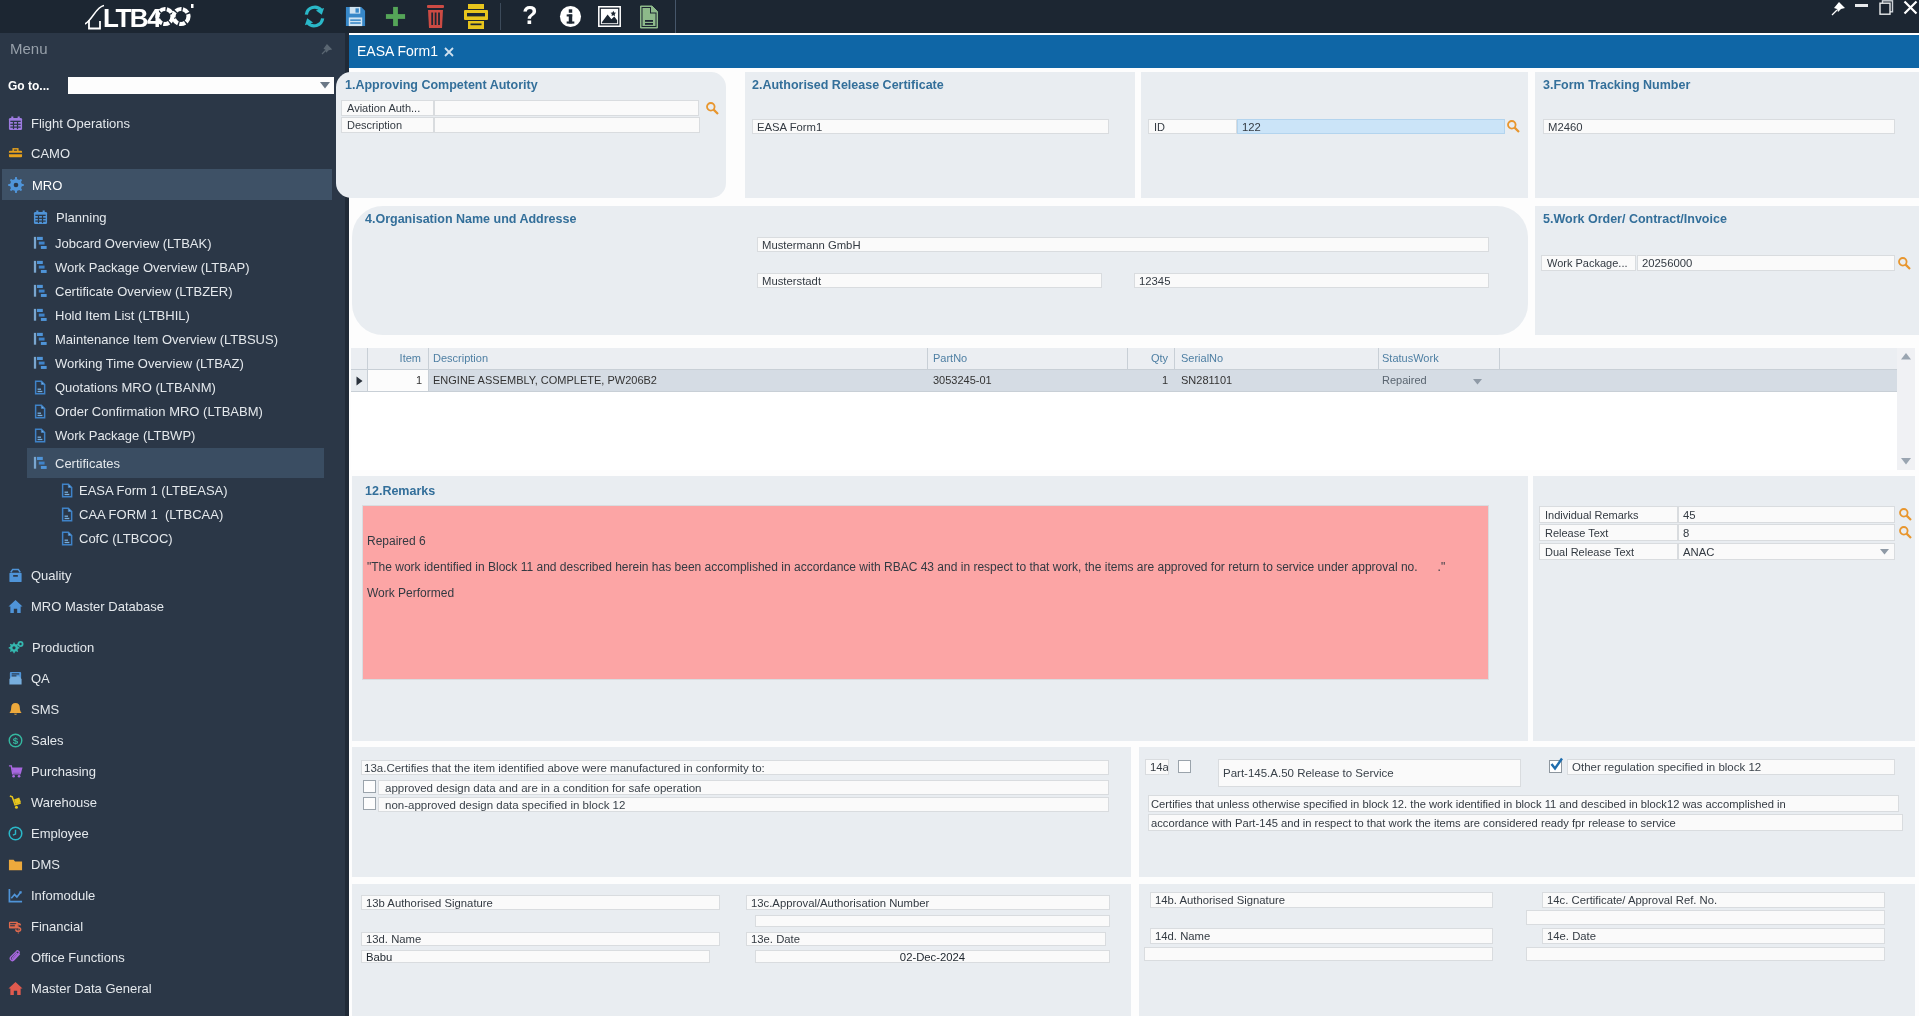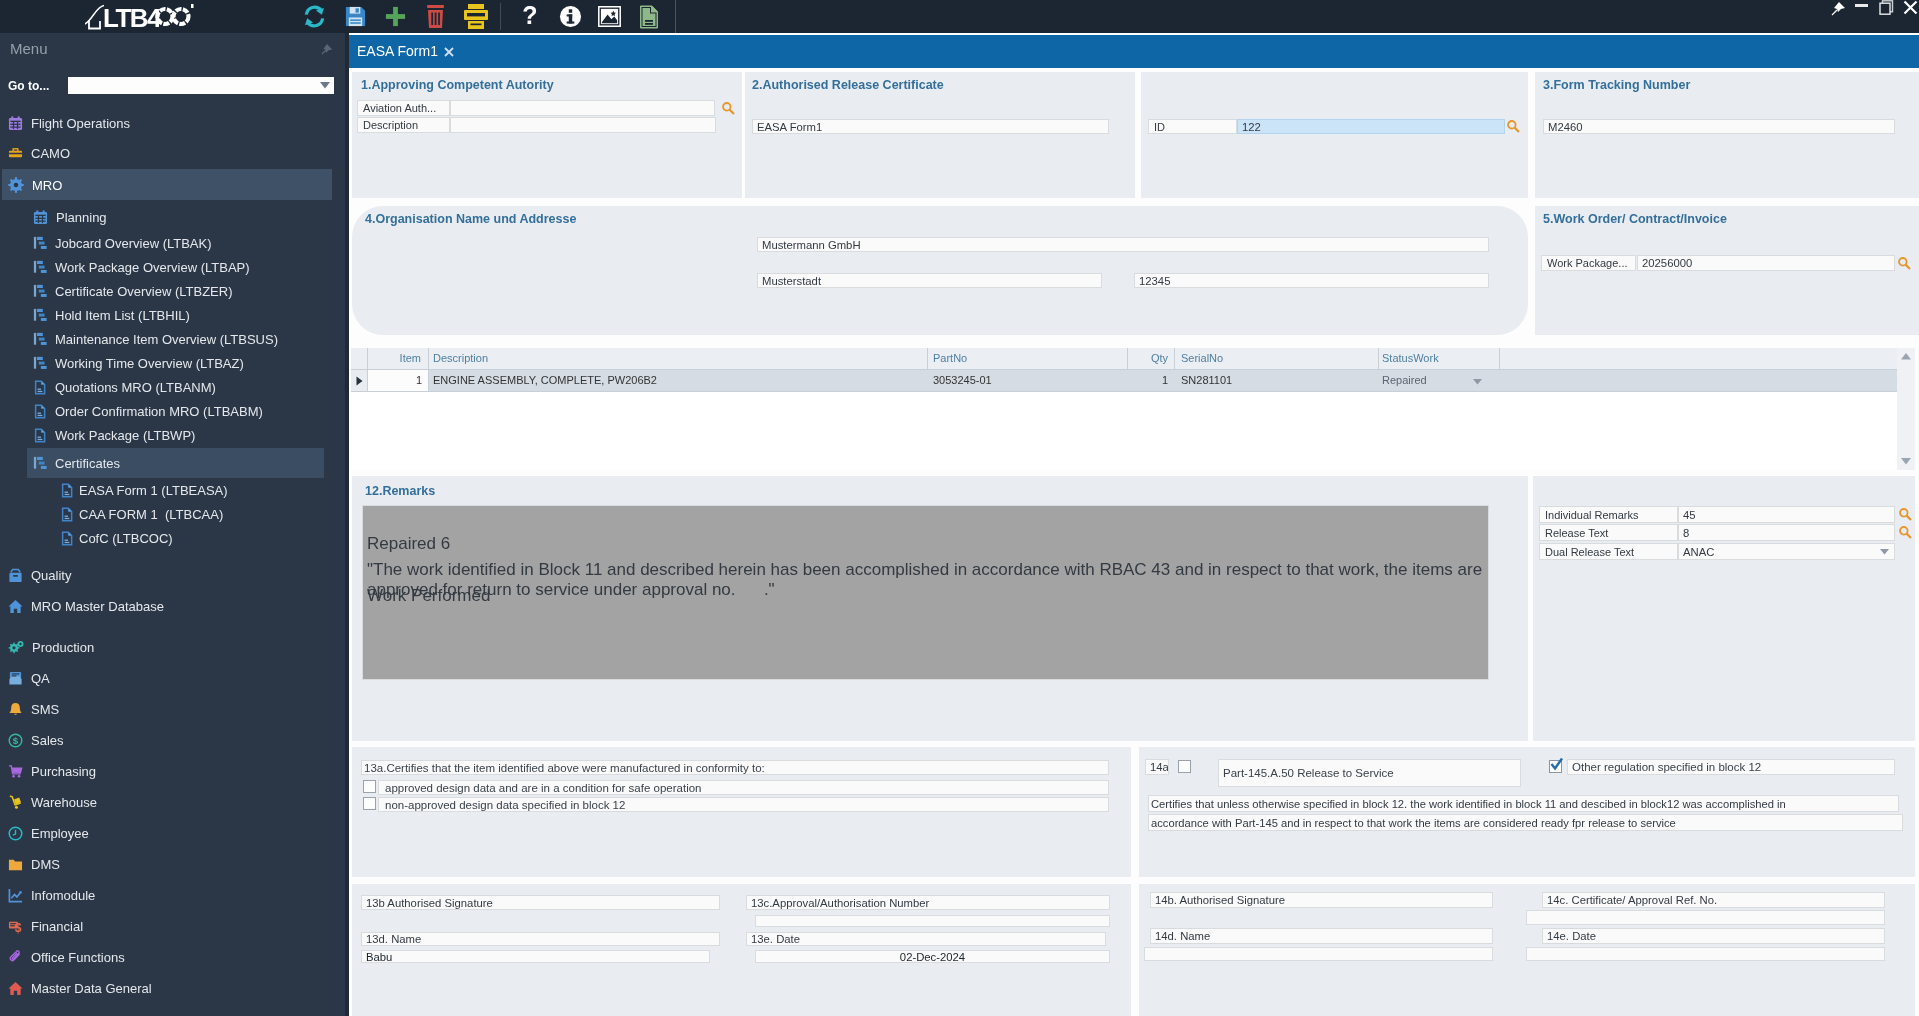--- a/index.html
+++ b/index.html
@@ -409,21 +409,21 @@
 </div>
 <div id="divider"></div>
 <div id="tabbar">
 <span style="position:absolute;left:8px;top:8px;font-size:14px;color:#fff;">EASA Form1</span>
 <svg class="abs" style="left:95px;top:12px" width="10" height="10" viewBox="0 0 10 10">
       <path d="M1 1 L9 9 M9 1 L1 9" stroke="#cfe0ee" stroke-width="1.8"></path>
     </svg>
 </div>
 <div id="content"></div>
 
-<div class="panel" style="left:352px;top:72px;width:390px;height:126px;">
+<div class="panel" style="left:336px;top:72px;width:390px;height:126px;border-radius:15px;">
   <div class="hd" style="left:9px;top:6px;">1.Approving Competent Autority</div>
   <div class="lbl" style="left:5px;top:28px;width:93px;height:16px;">Aviation Auth...</div>
   <div class="fld" style="left:98px;top:28px;width:265px;height:16px;"></div>
   <div class="lbl" style="left:5px;top:45px;width:93px;height:16px;">Description</div>
   <div class="fld" style="left:98px;top:45px;width:266px;height:16px;"></div>
   <svg class="mag" style="left:369px;top:29px" width="15" height="15" viewBox="0 0 15 15">
       <circle cx="5.8" cy="5.8" r="3.8" fill="none" stroke="#e8962e" stroke-width="1.8"></circle>
       <path d="M8.6 8.6 L13 13" stroke="#e8962e" stroke-width="2.2"></path>
     </svg>
 </div>
@@ -494,21 +494,21 @@
   <svg class="abs" style="left:4px;top:5px" width="10" height="7" viewBox="0 0 10 7">
       <path d="M5 0 L10 6.5 H0 Z" fill="#9aa5b1"></path>
     </svg>
   <svg class="abs" style="left:4px;bottom:5px" width="10" height="7" viewBox="0 0 10 7">
       <path d="M0 0 H10 L5 6.5 Z" fill="#9aa5b1"></path>
     </svg>
 </div>
 
 <div class="panel" style="left:352px;top:476px;width:1176px;height:265px;">
   <div class="hd" style="left:13px;top:8px;">12.Remarks</div>
-  <div class="abs" style="left:10px;top:29px;width:1127px;height:175px;background:#a3a3a3;border:1px solid #d9dcdf;font-size:17px;color:#333a42;">
+  <div class="abs" style="left:10px;top:29px;width:1127px;height:175px;background:#fca5a5;border:1px solid #d9dcdf;font-size:12px;color:#333a42;">
     <div class="abs" style="left:4px;top:28px;">Repaired 6</div>
     <div class="abs" style="left:4px;top:54px;">"The work identified in Block 11 and described herein has been accomplished in accordance with RBAC 43 and in respect to that work, the items are approved for return to service under approval no.&nbsp;&nbsp;&nbsp;&nbsp;&nbsp;&nbsp;."</div>
     <div class="abs" style="left:4px;top:80px;">Work Performed</div>
   </div>
 </div>
 <div class="panel" style="left:1533px;top:476px;width:382px;height:265px;">
   <div class="lbl" style="left:6px;top:30px;width:139px;height:17px;">Individual Remarks</div>
   <div class="fld" style="left:145px;top:30px;width:217px;height:17px;">45</div>
   <svg class="mag" style="left:365px;top:31px" width="15" height="15" viewBox="0 0 15 15">
       <circle cx="5.8" cy="5.8" r="3.8" fill="none" stroke="#e8962e" stroke-width="1.8"></circle>

